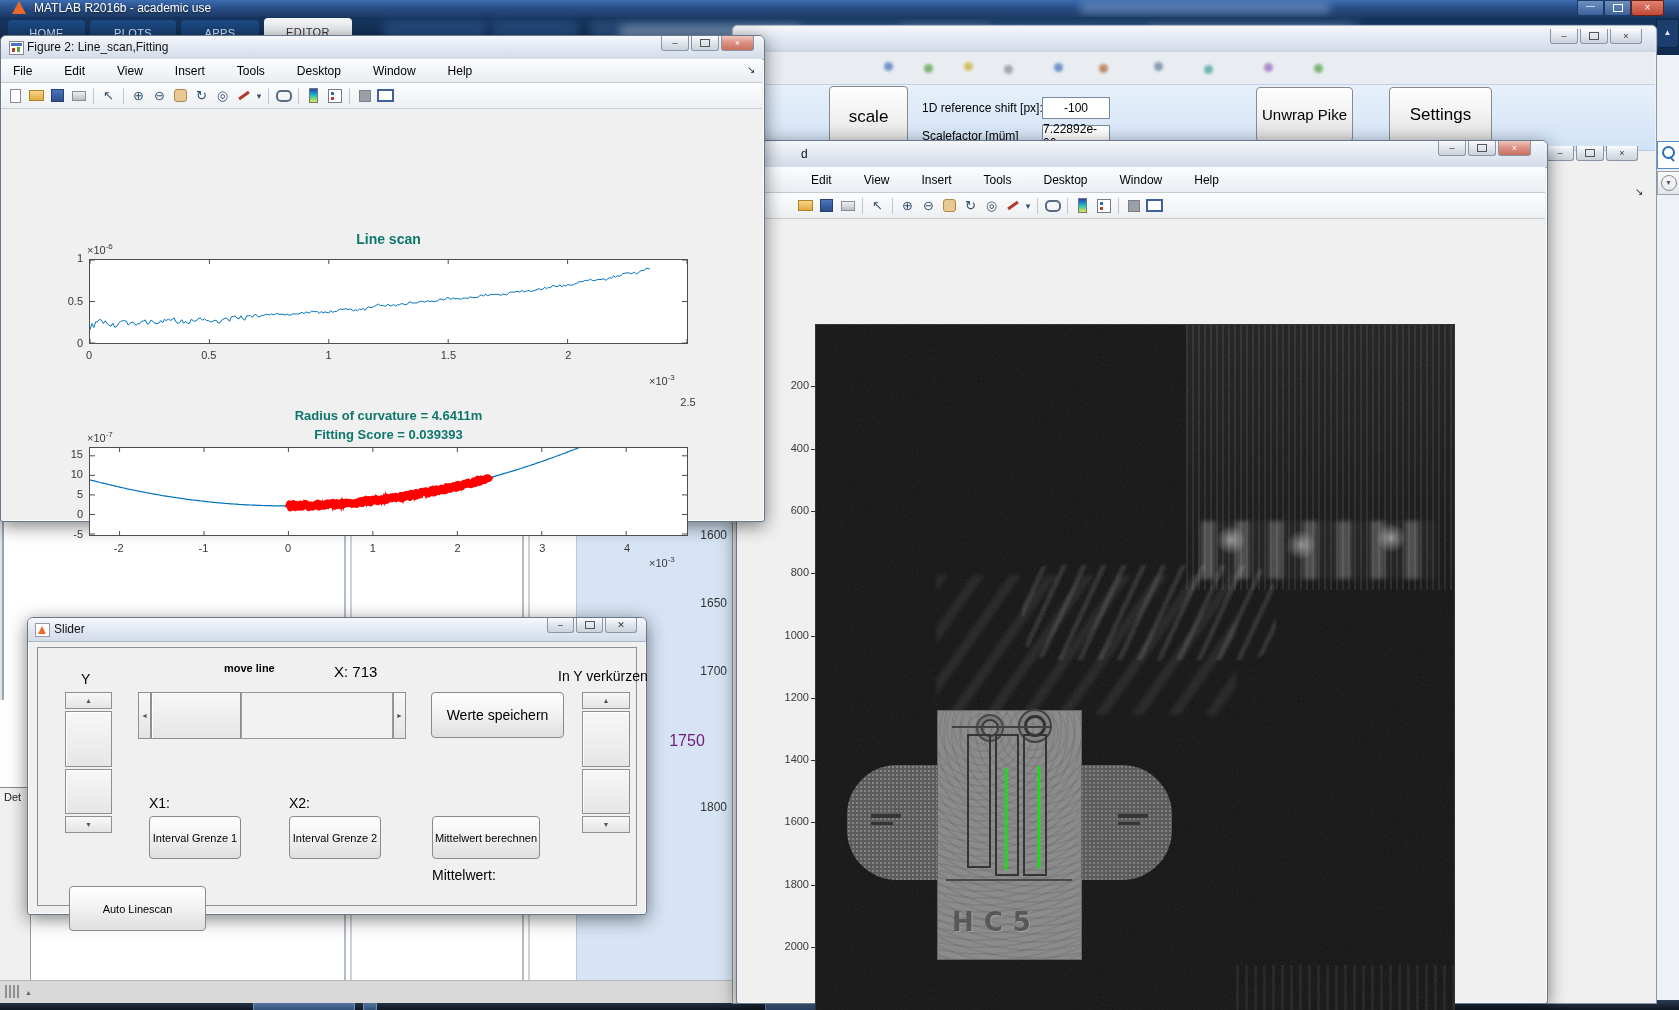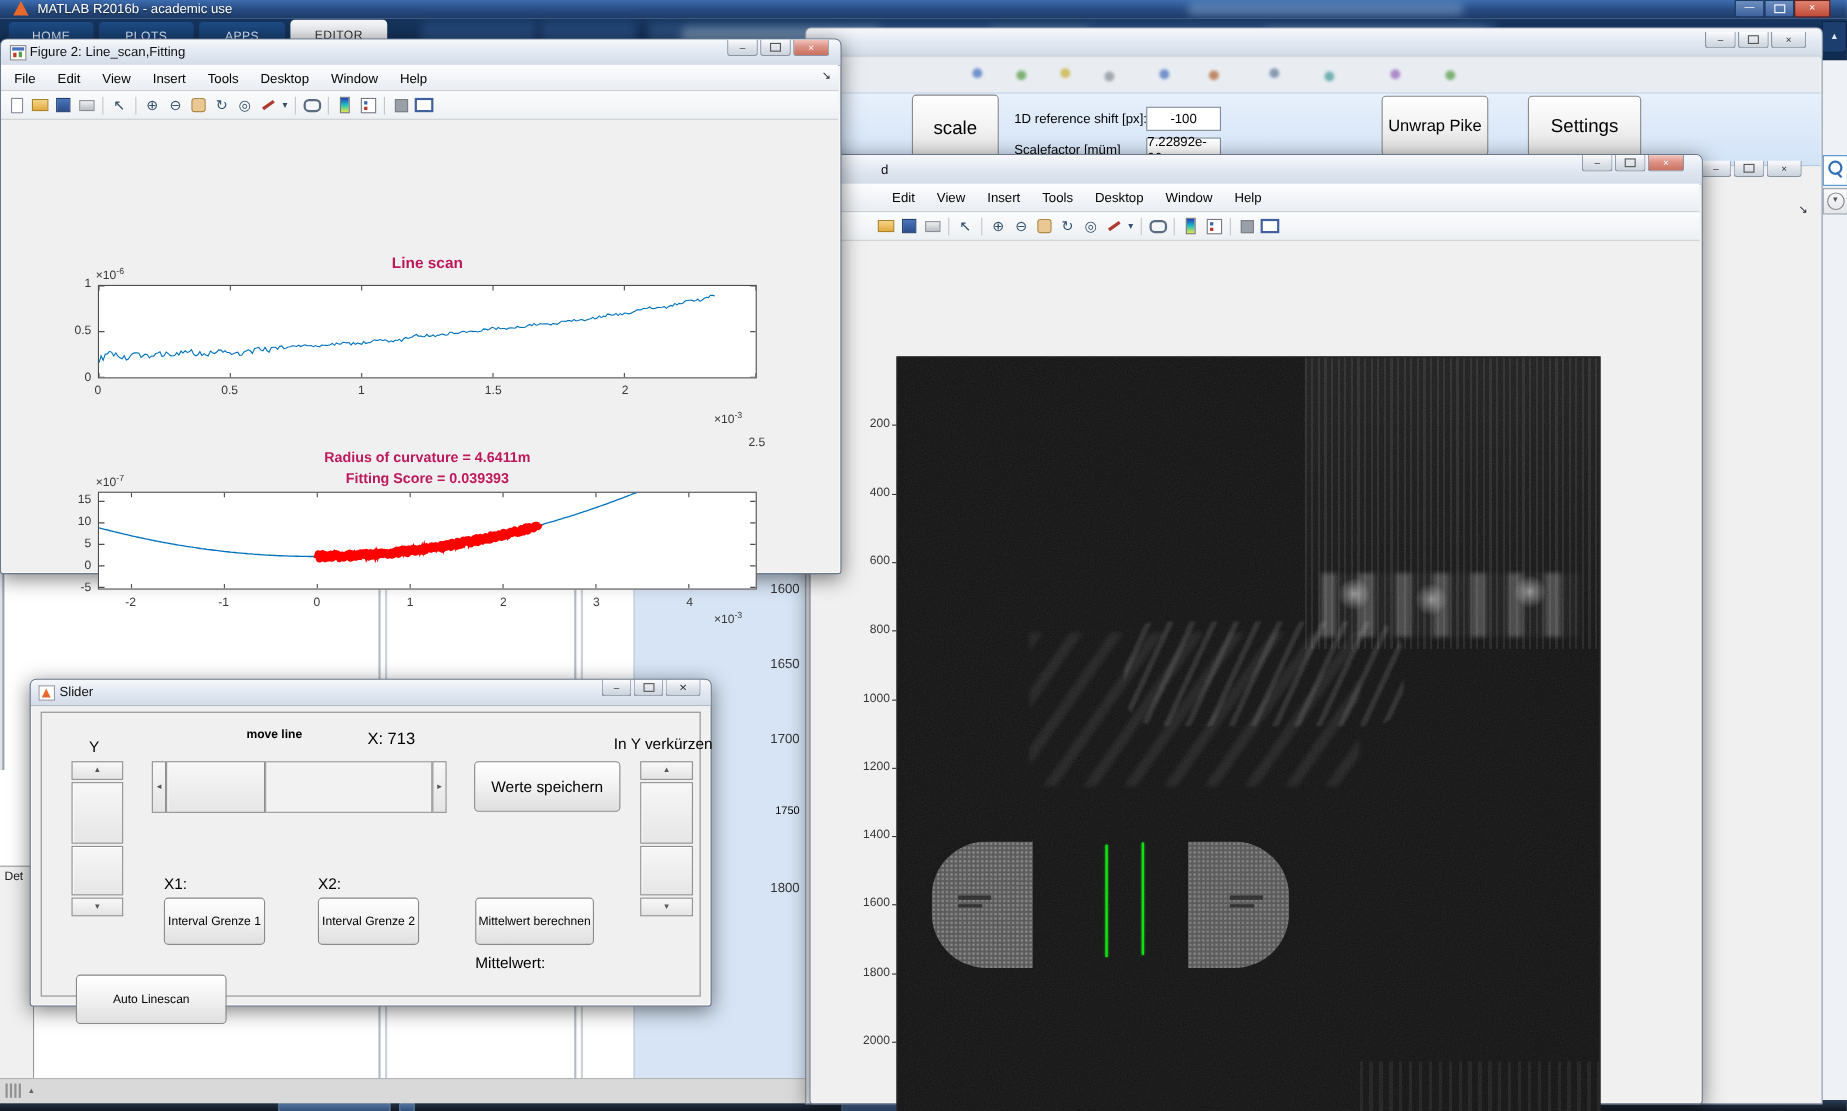--- a/index.html
+++ b/index.html
@@ -9,21 +9,21 @@
   .win{position:absolute;background:#f0f0f0;border:1px solid #67788f;
        border-radius:6px 6px 3px 3px;box-shadow:0 4px 18px rgba(0,0,0,.5),inset 0 0 0 1px rgba(255,255,255,.65);}
   .tbar{position:absolute;left:0;right:0;top:0;background:linear-gradient(#f6f8fb,#e4eaf3 45%,#d3dce9);
         border-bottom:1px solid #aab6c6;border-radius:5px 5px 0 0;}
   .tbar-title{position:absolute;font-size:12px;color:#111;white-space:nowrap;}
   .winbtn{position:absolute;height:15px;background:linear-gradient(#fbfcfe,#e5e9ef 40%,#ccd3dc);
         border:1px solid #8a94a2;border-top:none;border-radius:0 0 3px 3px;
         display:flex;align-items:center;justify-content:center;font-size:9px;color:#333;box-sizing:border-box;}
   .winbtn.close{background:linear-gradient(#f2c6bd,#dd9286 45%,#c9705f);color:#fff;}
   .menubar{position:absolute;background:linear-gradient(#fcfdfe,#e9edf2);border-bottom:1px solid #c6cacf;
-        display:flex;align-items:center;font-size:12px;color:#000;}
+        display:flex;align-items:center;font-size:12px;color:#000;gap:12px;}
   .menu-item{padding:3px 10px;}
   .toolbar{position:absolute;background:linear-gradient(#fbfcfd,#edf0f3);border-bottom:1px solid #c9ccd1;
         display:flex;align-items:center;padding-left:4px;}
   .ic{width:19px;height:17px;margin:0 1px;display:flex;align-items:center;justify-content:center;
         font-size:13px;color:#33506e;}
   .sep{width:1px;height:16px;background:#c2c6cb;margin:0 4px;}
   .ic-new i{width:9px;height:12px;background:#fff;border:1px solid #889;}
   .ic-open i{width:13px;height:9px;background:linear-gradient(#f7d488,#e2ab3e);border:1px solid #a98428;}
   .ic-save i{width:11px;height:11px;background:linear-gradient(#4a74bd,#2d4f8c);border:1px solid #24406e;}
   .ic-print i{width:12px;height:8px;background:linear-gradient(#eef0f2,#b9bec5);border:1px solid #8a8f96;}
@@ -38,21 +38,21 @@
   .ic-whiterect i{width:13px;height:9px;background:#fff;border:2px solid #3f5f9f;}
   .btn{position:absolute;background:linear-gradient(#ffffff,#f3f3f3 45%,#dfdfdf);
        border:1px solid #8a8a8a;border-radius:4px;display:flex;align-items:center;justify-content:center;
        color:#000;box-shadow:inset 0 1px 0 #fff;box-sizing:border-box;}
   .sc-btn{position:absolute;background:linear-gradient(#f8f8f8,#e4e4e4);border:1px solid #909090;
        display:flex;align-items:center;justify-content:center;color:#555;font-size:7px;box-sizing:border-box;}
   .sc-thumb{position:absolute;background:linear-gradient(#f7f7f7,#e6e6e6);border:1px solid #8f8f8f;
        box-shadow:inset 1px 1px 0 #fff;box-sizing:border-box;}
   .sc-track{position:absolute;background:#f2f2f2;border:1px solid #9a9a9a;box-sizing:border-box;}
   .axes{position:absolute;background:#fff;border:1px solid #4d4d4d;box-sizing:border-box;}
-  .ptitle{position:absolute;font-weight:bold;color:#be185d;text-align:center;}
+  .ptitle{position:absolute;font-weight:bold;color:#0f766e;text-align:center;}
   .expo{position:absolute;font-size:11px;color:#383838;}
   .expo sup{font-size:8px;}
   .ribbon-tab{position:absolute;top:3px;height:25px;border-radius:4px 4px 0 0;display:flex;align-items:center;
        justify-content:center;font-size:11px;letter-spacing:.4px;color:#d6e4f5;
        background:linear-gradient(#1d4b85,#143765);box-sizing:border-box;}
   .ribbon-tab.active{background:linear-gradient(#f5f6f8,#dde1e8);color:#333;}
   .blur1{position:absolute;filter:blur(4px);border-radius:4px;}
   .dot{position:absolute;width:9px;height:9px;border-radius:50%;filter:blur(1.5px);opacity:.75;}
   .input{position:absolute;background:#fff;border:1px solid #7a8a9a;display:flex;align-items:center;
        justify-content:center;font-size:12px;color:#000;box-sizing:border-box;}
@@ -109,21 +109,21 @@
   <div class="abs" style="left:2px;top:515px;width:739px;height:470px;background:#fff;border-left:2px solid #9aa4b0;border-right:1px solid #9aa4b0;"></div>
   <div class="abs" style="left:344px;top:515px;width:2px;height:470px;background:#b6bcc4;"></div>
   <div class="abs" style="left:350px;top:515px;width:2px;height:470px;background:#cdd3da;"></div>
   <div class="abs" style="left:522px;top:515px;width:2px;height:470px;background:#b6bcc4;"></div>
   <div class="abs" style="left:528px;top:515px;width:2px;height:470px;background:#cdd3da;"></div>
   <div class="abs" style="left:576px;top:515px;width:160px;height:477px;background:#d6e4f5;border-left:1px solid #b9c9dd;">
     <div id="blue-labels">
         <div style="position: absolute; left: 70px; top: 13px; width: 80px; text-align: right; font-size: 12px; color: rgb(51, 51, 51);">1600</div>
         <div style="position: absolute; left: 70px; top: 81px; width: 80px; text-align: right; font-size: 12px; color: rgb(51, 51, 51);">1650</div>
         <div style="position: absolute; left: 70px; top: 149px; width: 80px; text-align: right; font-size: 12px; color: rgb(51, 51, 51);">1700</div>
-        <div style="position: absolute; left: 70px; top: 217px; width: 80px; text-align: right; font-size: 10px; color: #000000;">1750</div>
+        <div style="position: absolute; left: 70px; top: 217px; width: 80px; text-align: center; font-size: 16px; color: #701a75;">1750</div>
         <div style="position: absolute; left: 70px; top: 285px; width: 80px; text-align: right; font-size: 12px; color: rgb(51, 51, 51);">1800</div>
       </div>
   </div>
   <div class="abs" style="left:0;top:700px;width:30px;height:285px;background:#fff;border-right:1px solid #9a9a9a;">
     <div style="position:absolute;left:0;top:87px;width:30px;height:1px;background:#888;"></div>
     <div style="position:absolute;left:0;top:88px;width:30px;height:197px;background:#f0f0f0;"></div>
     <div class="abs" style="left:4px;top:91px;font-size:11px;color:#222;">Det</div>
   </div>
   <div class="abs" style="left:0;top:980px;width:741px;height:22px;background:#d9d9d9;border-top:1px solid #b5b5b5;">
     <div style="position:absolute;left:5px;top:4px;width:50px;height:14px;">
@@ -253,20 +253,31 @@
 
         <div class="abs" style="left:31px;top:440px;width:92px;height:115px;background:#4f4f4f;border-radius:50px 0 0 50px;background-image:radial-gradient(rgba(255,255,255,.25) 1px,transparent 1.5px);background-size:4px 4px;">
           <div style="position:absolute;left:24px;top:49px;width:30px;height:4px;background:#252525;"></div>
           <div style="position:absolute;left:24px;top:57px;width:22px;height:3px;background:#252525;"></div>
         </div>
         <div class="abs" style="left:264px;top:440px;width:92px;height:115px;background:#4f4f4f;border-radius:0 50px 50px 0;background-image:radial-gradient(rgba(255,255,255,.22) 1px,transparent 1.5px);background-size:4px 4px;">
           <div style="position:absolute;left:38px;top:49px;width:30px;height:4px;background:#252525;"></div>
           <div style="position:absolute;left:38px;top:57px;width:22px;height:3px;background:#252525;"></div>
         </div>
 
+        <div class="abs" style="left:121px;top:385px;width:143px;height:248px;background:#828282;border:1px solid #5a5a5a;">
+          <div class="abs" style="left:0;top:0;width:143px;height:248px;background:repeating-radial-gradient(circle at 45px 18px,rgba(0,0,0,.09) 0 2px,transparent 2px 7px),repeating-radial-gradient(circle at 95px 22px,rgba(0,0,0,.09) 0 2px,transparent 2px 8px);opacity:.85;"></div>
+          <div class="abs" style="left:43px;top:8px;width:14px;height:14px;border:2px solid #2a2a2a;border-radius:50%;box-shadow:0 0 0 3px #6e6e6e,0 0 0 5px #3a3a3a;"></div>
+          <div class="abs" style="left:86px;top:4px;width:16px;height:16px;border:3px solid #222;border-radius:50%;box-shadow:0 0 0 4px #777,0 0 0 6px #333;"></div>
+          <div class="abs" style="left:14px;top:15px;width:100px;height:2px;background:#333;"></div>
+          <div class="abs" style="left:29px;top:23px;width:20px;height:130px;border:2px solid #252525;"></div>
+          <div class="abs" style="left:57px;top:23px;width:20px;height:138px;border:2px solid #252525;"></div>
+          <div class="abs" style="left:85px;top:23px;width:20px;height:138px;border:2px solid #252525;"></div>
+          <div class="abs" style="left:8px;top:168px;width:126px;height:2px;background:#3a3a3a;"></div>
+          <div class="abs" style="left:14px;top:196px;font-family:'DejaVu Sans',sans-serif;font-size:26px;font-weight:bold;color:#3f3f3f;letter-spacing:10px;opacity:.8;text-shadow:1px 1px 0 rgba(255,255,255,.25);" id="chip-text">HC5</div>
+        </div>
 
         <div class="abs" style="left:189px;top:443px;width:2px;height:102px;background:#00dd00;box-shadow:0 0 2px #0f0;"></div>
         <div class="abs" style="left:222px;top:441px;width:2px;height:102px;background:#00dd00;box-shadow:0 0 2px #0f0;"></div>
 
         <svg class="abs" style="left:0;top:0;opacity:.12;" width="638" height="700">
           <filter id="noiseF">
               <feTurbulence type="fractalNoise" baseFrequency="0.8" numOctaves="2" stitchTiles="stitch"></feTurbulence>
           <feColorMatrix type="matrix" values="0 0 0 0 1 0 0 0 0 1 0 0 0 0 1 .4 .4 .4 0 0"></feColorMatrix>
             </filter>
           <rect width="638" height="700" filter="url(#noiseF)"></rect>

